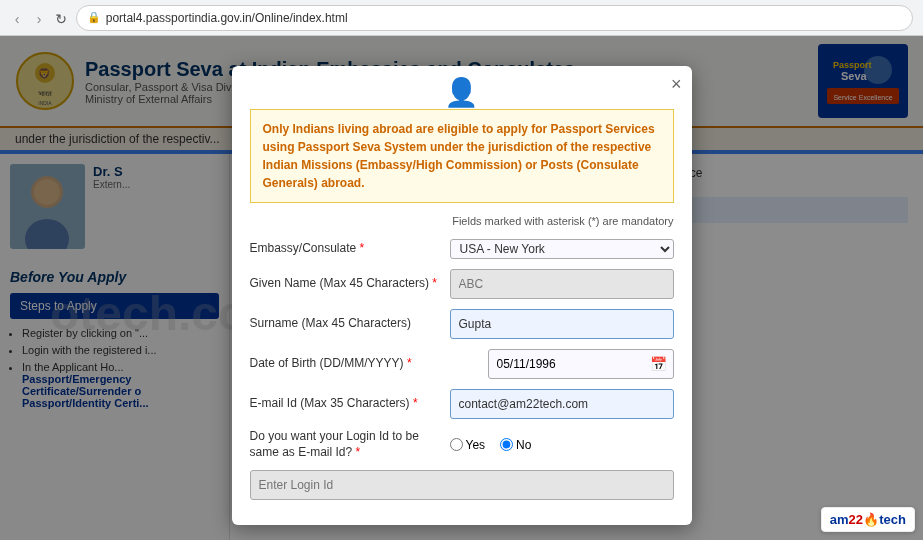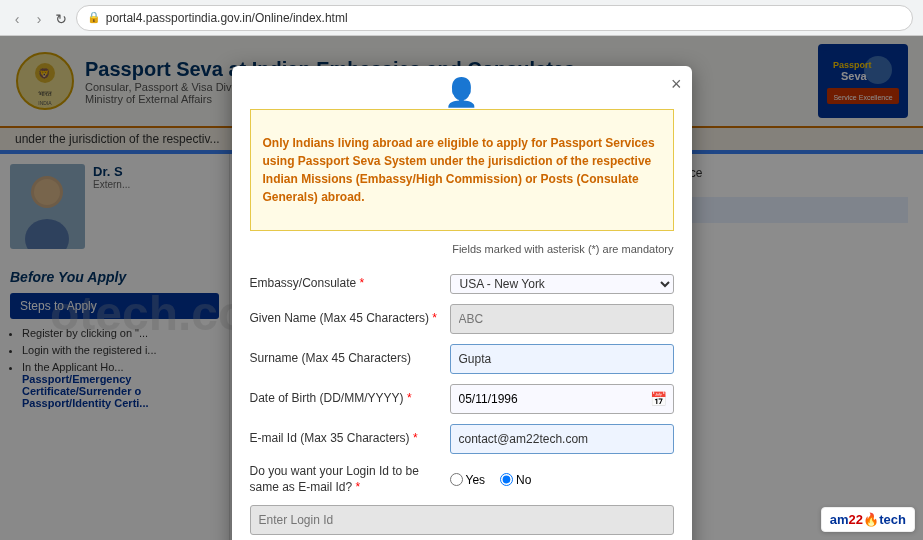--- a/index.html
+++ b/index.html
@@ -205,32 +205,32 @@
       border-radius: 6px;
       box-shadow: 0 4px 20px rgba(0,0,0,0.4);
       overflow: hidden;
     }
     .modal-body {
       padding: 0 18px 15px;
     }
     .modal-alert {
       background: #fffbe6;
       border: 1px solid #e6c84a;
-      padding: 24px 12px;
+      padding: 10px 12px;
       margin-bottom: 12px;
       font-size: 12px;
       color: #cc6600;
       font-weight: bold;
       line-height: 1.5;
     }
     .modal-mandatory {
       text-align: right;
       font-size: 11px;
       color: #555;
-      margin-bottom: 19px;
+      margin-bottom: 12px;
     }
     .form-row {
       display: flex;
       align-items: center;
       margin-bottom: 10px;
       gap: 10px;
     }
     .form-label {
       width: 190px;
       font-size: 12px;
@@ -272,20 +272,21 @@
       position: relative;
     }
     .input-with-icon input {
       width: 100%;
       height: 30px;
       border: 1px solid #aaa;
       border-radius: 3px;
       padding: 0 30px 0 8px;
       font-size: 12px;
       background: #f9f9ff;
+      margin-left: 38px;
     }
     .cal-icon {
       position: absolute;
       right: 6px;
       font-size: 14px;
       color: #777;
     }
     .radio-group {
       display: flex;
       gap: 15px;

